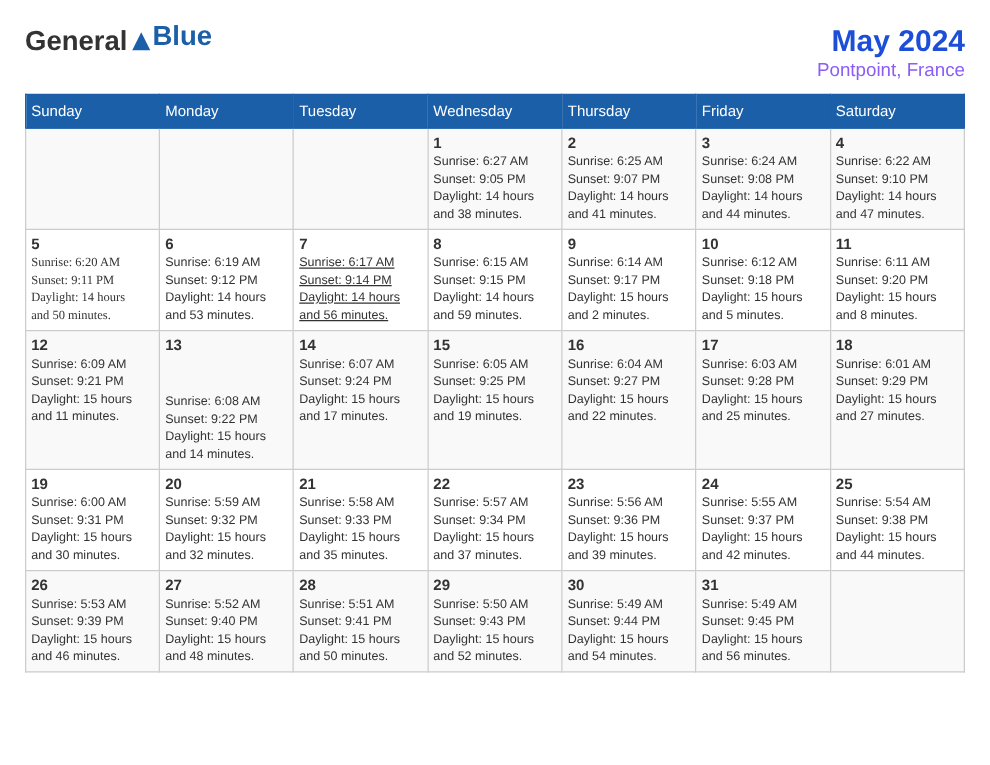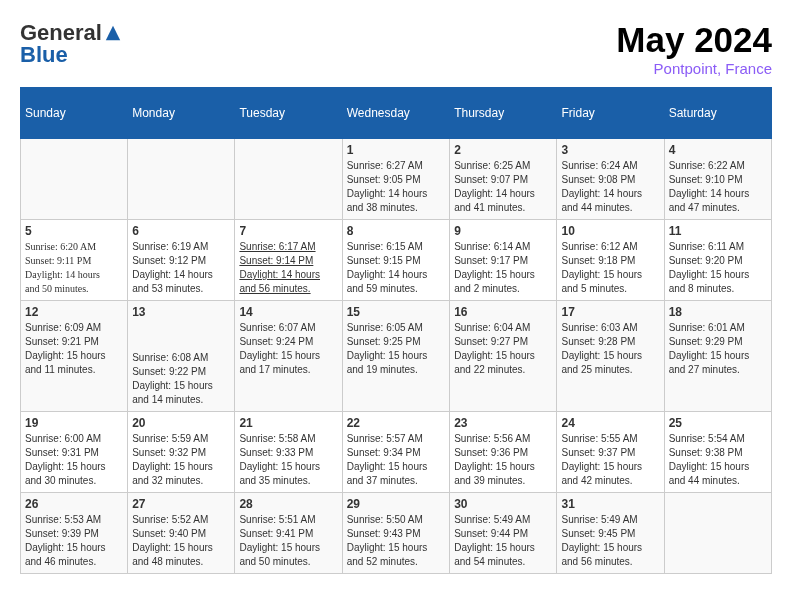--- a/index.html
+++ b/index.html
@@ -11,57 +11,57 @@
       padding: 20px;
     }
     .header {
       display: flex;
       justify-content: space-between;
       align-items: flex-start;
       margin-bottom: 10px;
     }
     .logo {
       display: flex;
-      flex-direction: column;
+      flex-direction: row;
       align-items: flex-start;
     }
     .logo-text {
       display: flex;
       align-items: center;
       font-size: 22px;
       font-weight: bold;
     }
     .logo-general { color: #333; }
     .logo-blue { color: #1a5fa8; }
     .logo-icon {
       width: 18px;
       height: 18px;
       margin-left: 2px;
     }
     .title-area {
       text-align: right;
     }
     .month-year {
-      font-size: 35px;
+      font-size: 24px;
       font-weight: bold;
-      color: #000000;
+      color: #1d4ed8;
     }
     .location {
       font-size: 15px;
       color: #8b5cf6;
     }
     .calendar {
       width: 100%;
       border-collapse: collapse;
       font-size: 11px;
     }
     .calendar th {
       background-color: #1a5fa8;
       color: white;
-      padding: 18px 4px;
+      padding: 6px 4px;
       text-align: left;
       font-size: 12px;
       font-weight: normal;
       border: 1px solid #1a5fa8;
     }
     .calendar td {
       border: 1px solid #ccc;
       vertical-align: top;
       padding: 4px;
       width: 108px;

